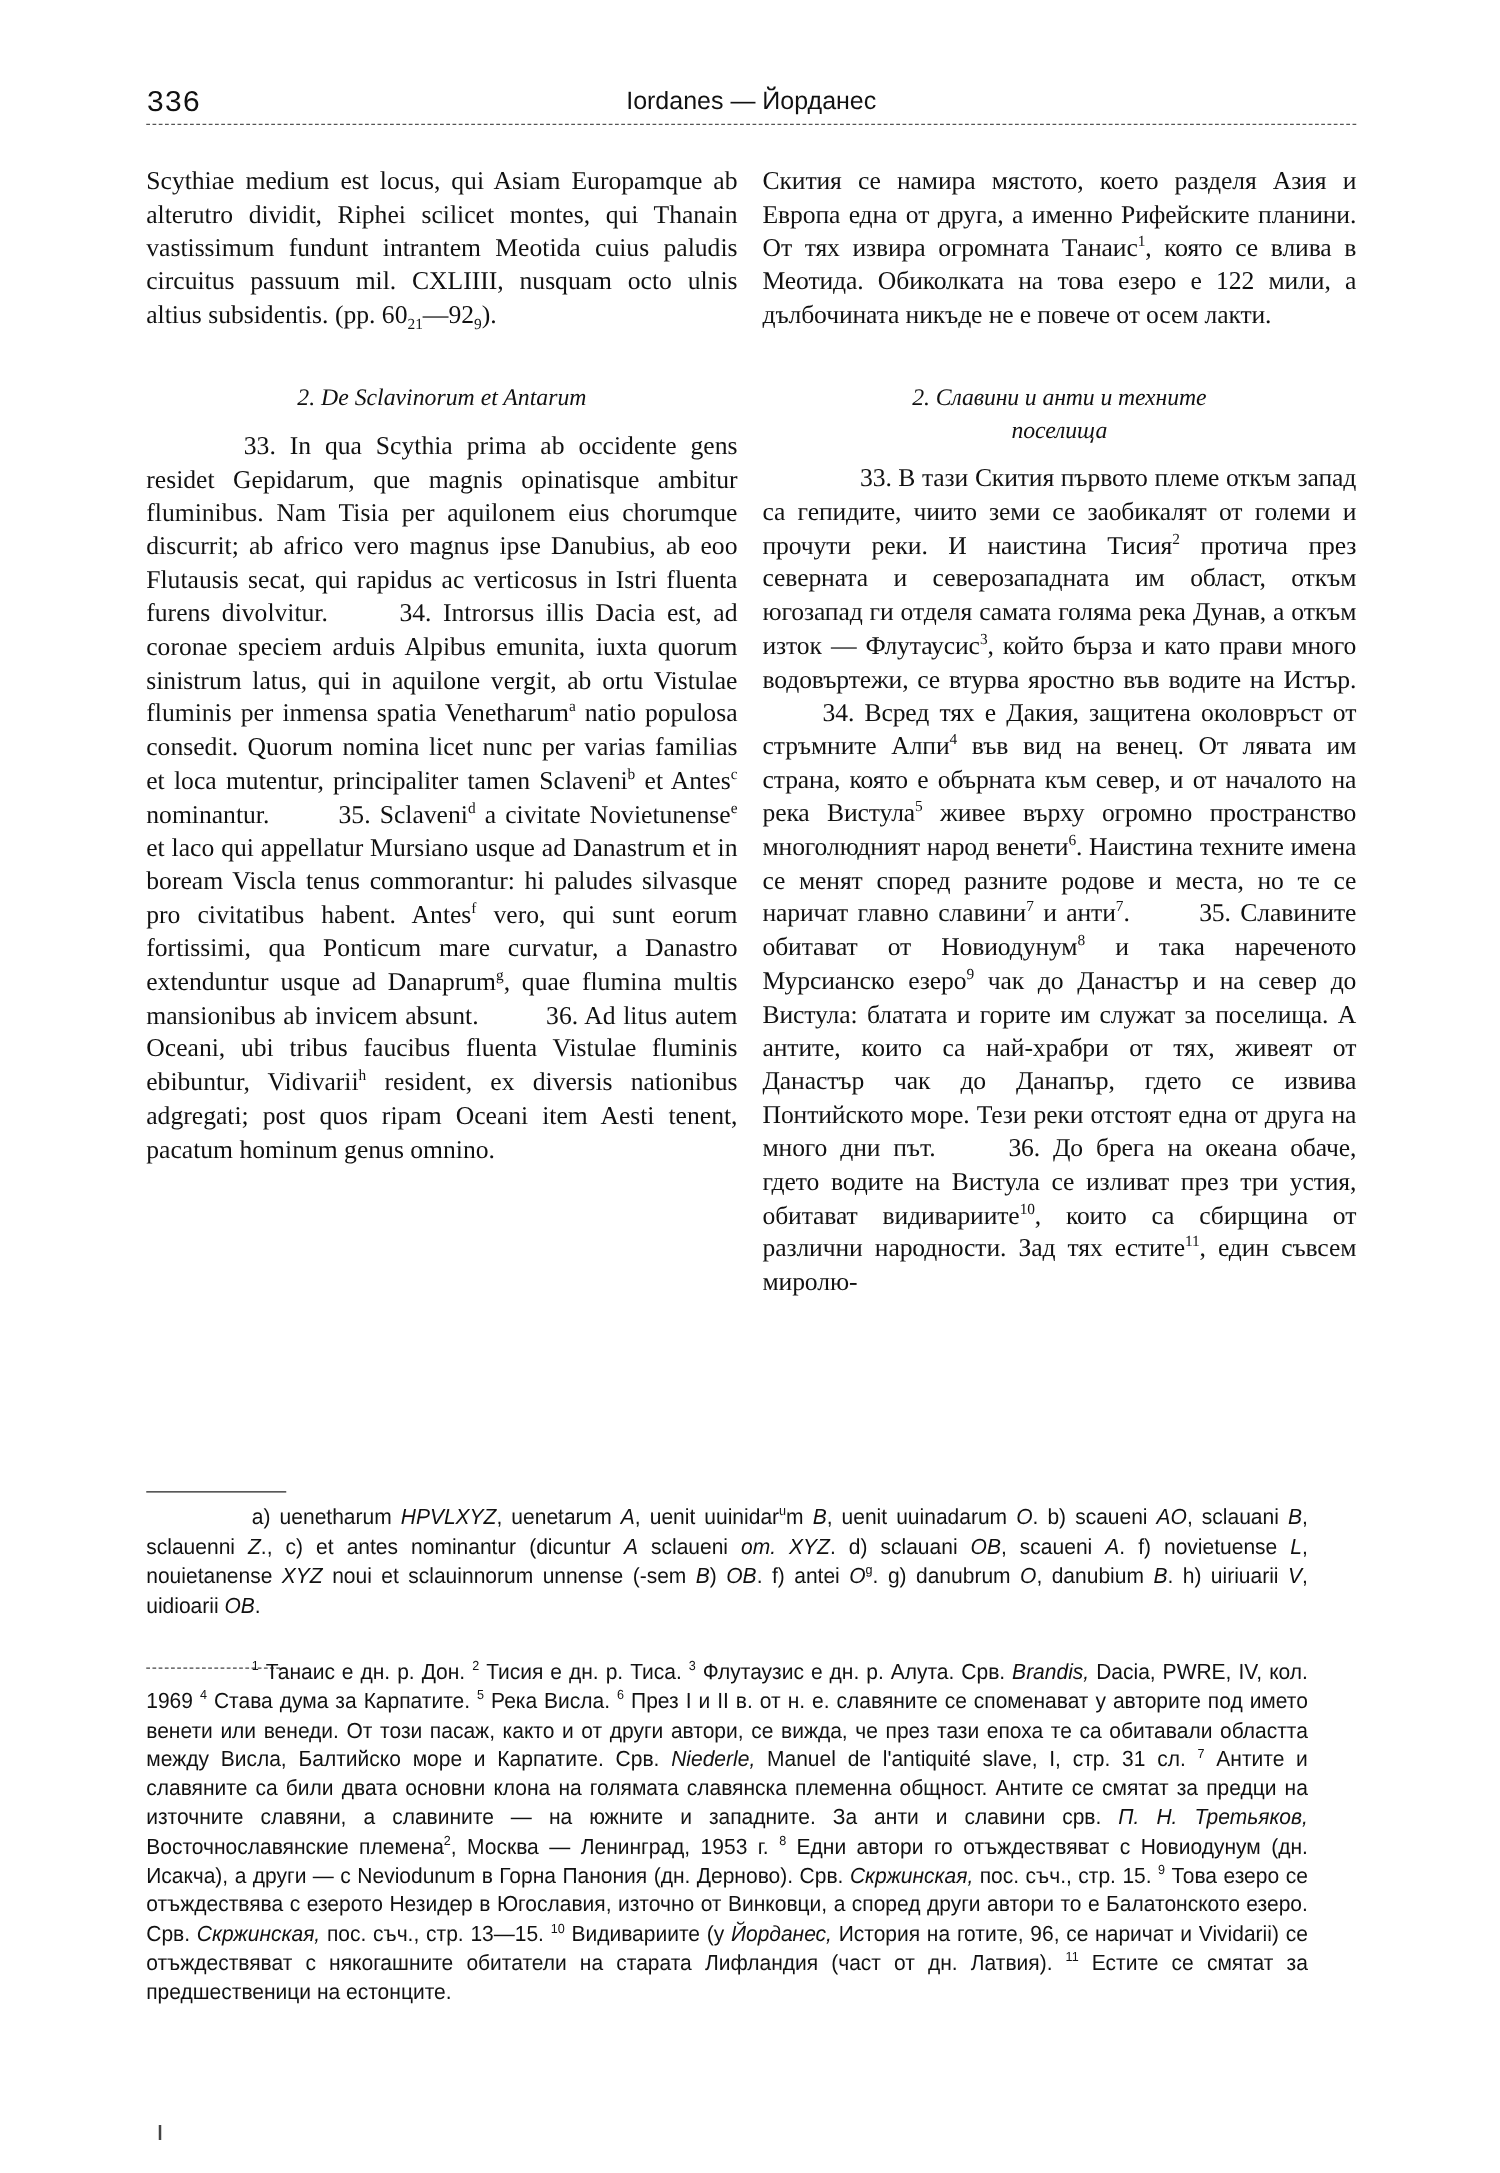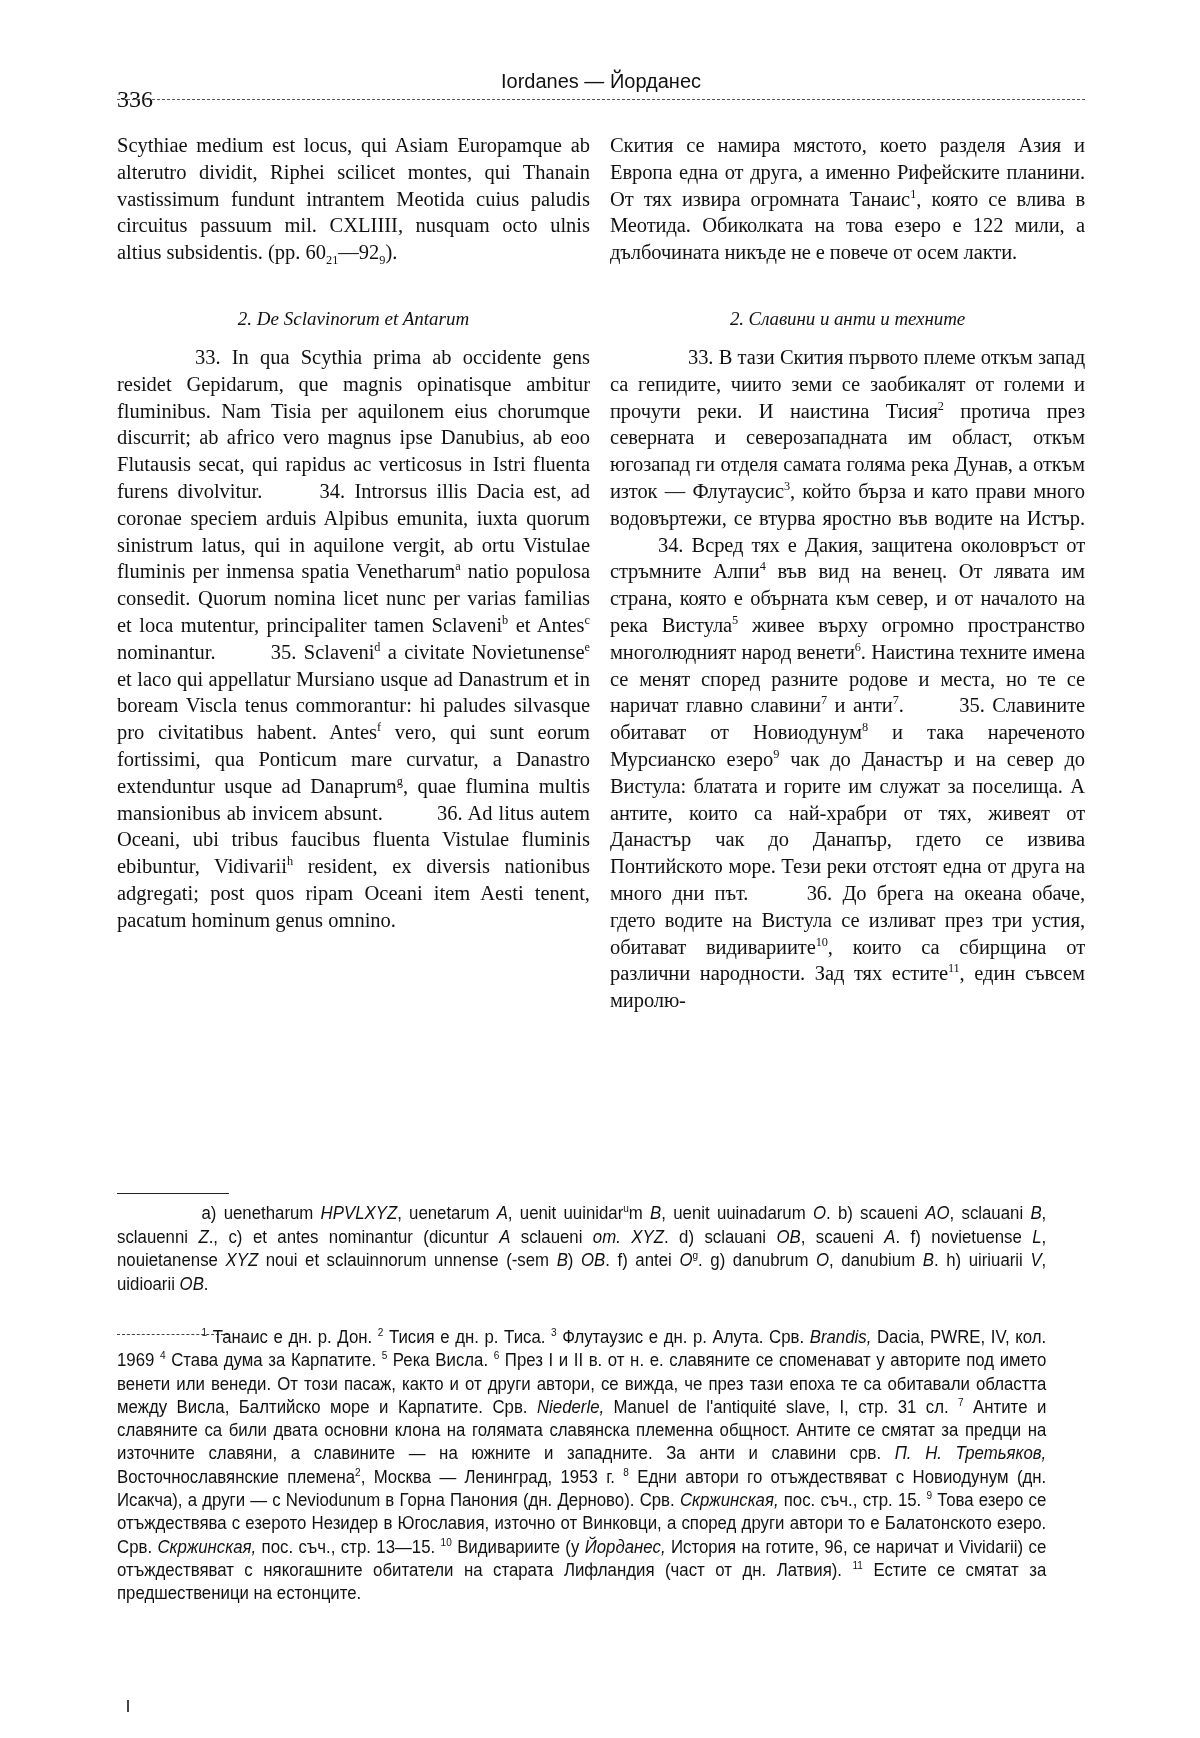--- a/index.html
+++ b/index.html
@@ -1,21 +1,21 @@
 <!DOCTYPE html>
 <html><head>
 <meta charset="utf-8">
 <style>
   html, body { margin: 0; padding: 0; background: #ffffff; }
   body { width: 1200px; height: 1738px; position: relative; overflow: hidden;
          font-family: "Liberation Serif", "DejaVu Serif", serif; color: #111; }
   .page { position: absolute; left: 117px; top: 62px; width: 968px; }
 
   .header { position: relative; height: 40px; }
-  .page-number { position: absolute; left: 0; top: 24px; font-size: 24px; font-family: Liberation Serif, serif; letter-spacing: 0; }
+  .page-number { position: absolute; left: 0; top: 8px; font-size: 24px; font-family: Liberation Mono, monospace; letter-spacing: 0; }
   .running-title { position: absolute; left: 0; right: 0; top: 8px; text-align: center; font-size: 20px; font-family: "Liberation Sans", sans-serif; }
   .header-rule { position: absolute; left: 0; right: 0; top: 37px; height: 0; border-top: 1px dashed #555; }
 
   .columns { position: relative; margin-top: 30px; display: flex; justify-content: space-between; }
   .col { width: 473px; font-size: 20.5px; line-height: 26.8px; text-align: justify; hyphens: manual; }
   .col-right { width: 475px; font-size: 20.5px; letter-spacing: -0.1px; }
 
   .para { margin: 0; }
   .para-indent { text-indent: 30px; }
   .heading { text-align: center; font-style: italic; font-size: 19px; line-height: 26px; margin: 40px 20px 12px 20px; }
@@ -54,20 +54,21 @@
       </div>
 
       <p class="para para-indent"><span class="num">33.</span><span> In qua Scythia prima ab occidente gens residet Gepidarum, que magnis opinatisque ambitur fluminibus. Nam Tisia per aquilonem eius chorumque discurrit; ab africo vero magnus ipse Danubius, ab eoo Flutausis secat, qui rapidus ac verticosus in Istri fluenta furens divolvitur. </span><span class="num">34.</span><span> Introrsus illis Dacia est, ad coronae speciem arduis Alpibus emunita, iuxta quorum sinistrum latus, qui in aquilone vergit, ab ortu Vistulae fluminis per inmensa spatia Venetharum</span><sup>a</sup><span> natio populosa consedit. Quorum nomina licet nunc per varias familias et loca mutentur, principaliter tamen Sclaveni</span><sup>b</sup><span> et Antes</span><sup>c</sup><span> nominantur. </span><span class="num">35.</span><span> Sclaveni</span><sup>d</sup><span> a civitate Novietunense</span><sup>e</sup><span> et laco qui appellatur Mursiano usque ad Danastrum et in boream Viscla tenus commorantur: hi paludes silvasque pro civitatibus habent. Antes</span><sup>f</sup><span> vero, qui sunt eorum fortissimi, qua Ponticum mare curvatur, a Danastro extenduntur usque ad Danaprum</span><sup>g</sup><span>, quae flumina multis mansionibus ab invicem absunt. </span><span class="num">36.</span><span> Ad litus autem Oceani, ubi tribus faucibus fluenta Vistulae fluminis ebibuntur, Vidivarii</span><sup>h</sup><span> resident, ex diversis nationibus adgregati; post quos ripam Oceani item Aesti tenent, pacatum hominum genus omnino.</span></p>
     </div>
 
     <div class="col col-right">
       <p class="para"><span>Скития се намира мястото, което разделя Азия и Европа една от друга, а именно Рифейските планини. От тях извира огромната Танаис</span><sup>1</sup><span>, която се влива в Меотида. Обиколката на това езеро е 122 мили, а дълбочината никъде не е повече от осем лакти.</span></p>
 
       <div class="heading">
         <div>2. Славини и анти и техните</div>
+        <div>поселища</div>
       </div>
 
       <p class="para para-indent"><span class="num">33.</span><span> В тази Скития първото племе откъм запад са гепидите, чиито земи се заобикалят от големи и прочути реки. И наистина Тисия</span><sup>2</sup><span> протича през северната и северозападната им област, откъм югозапад ги отделя самата голяма река Дунав, а откъм изток — Флутаусис</span><sup>3</sup><span>, който бърза и като прави много водовъртежи, се втурва яростно във водите на Истър. </span><span class="num">34.</span><span> Всред тях е Дакия, защитена околовръст от стръмните Алпи</span><sup>4</sup><span> във вид на венец. От лявата им страна, която е обърната към север, и от началото на река Вистула</span><sup>5</sup><span> живее върху огромно пространство многолюдният народ венети</span><sup>6</sup><span>. Наистина техните имена се менят според разните родове и места, но те се наричат главно славини</span><sup>7</sup><span> и анти</span><sup>7</sup><span>. </span><span class="num">35.</span><span> Славините обитават от Новиодунум</span><sup>8</sup><span> и така нареченото Мурсианско езеро</span><sup>9</sup><span> чак до Данастър и на север до Вистула: блатата и горите им служат за поселища. А антите, които са най-храбри от тях, живеят от Данастър чак до Данапър, гдето се извива Понтийското море. Тези реки отстоят една от друга на много дни път. </span><span class="num">36.</span><span> До брега на океана обаче, гдето водите на Вистула се изливат през три устия, обитават видивариите</span><sup>10</sup><span>, които са сбирщина от различни народности. Зад тях естите</span><sup>11</sup><span>, един съвсем миролю-</span></p>
     </div>
   </div>
 
   <div class="apparatus-rule"></div>
   <div class="apparatus">
     <p><span>a) uenetharum </span><i>HPVLXYZ</i><span>, uenetarum </span><i>A</i><span>, uenit uuinidar</span><sup>u</sup><span>m </span><i>B</i><span>, uenit uuinadarum </span><i>O</i><span>. b) scaueni </span><i>AO</i><span>, sclauani </span><i>B</i><span>, sclauenni </span><i>Z</i><span>., c) et antes nominantur (dicuntur </span><i>A</i><span> sclaueni </span><i>om. XYZ</i><span>. d) sclauani </span><i>OB</i><span>, scaueni </span><i>A</i><span>. f) novietuense </span><i>L</i><span>, nouietanense </span><i>XYZ</i><span> noui et sclauinnorum unnense (-sem </span><i>B</i><span>) </span><i>OB</i><span>. f) antei </span><i>O</i><sup>g</sup><span>. g) danubrum </span><i>O</i><span>, danubium </span><i>B</i><span>. h) uiriuarii </span><i>V</i><span>, uidioarii </span><i>OB</i><span>.</span></p>
   </div>

